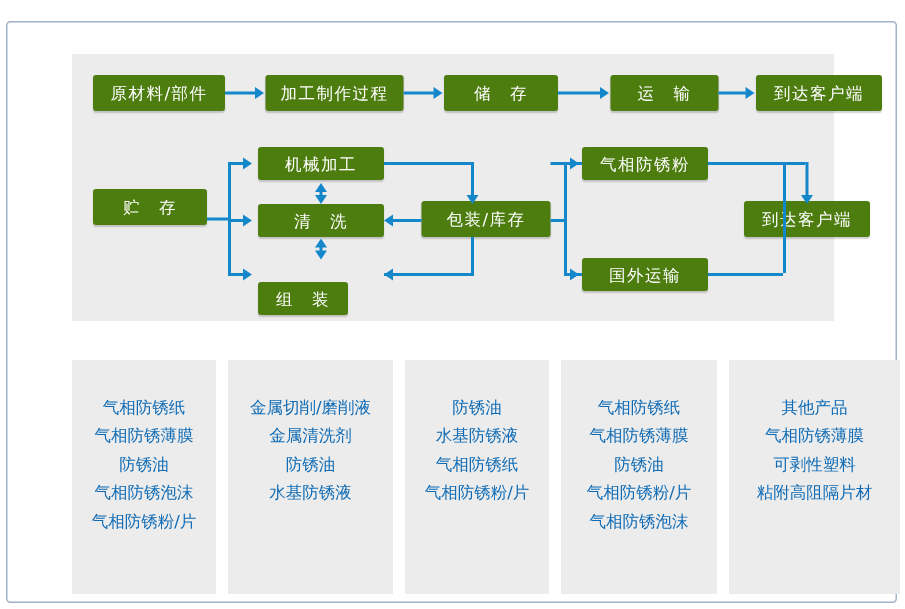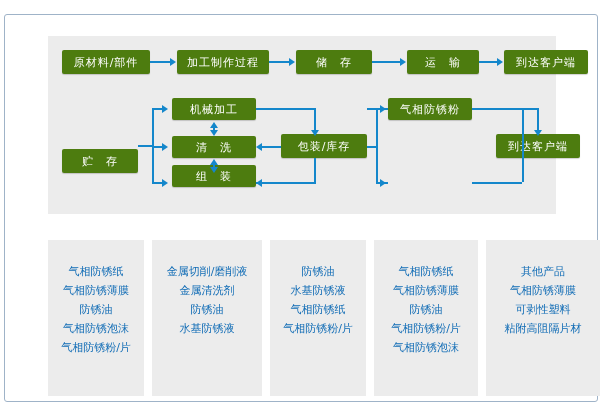--- a/index.html
+++ b/index.html
@@ -118,30 +118,31 @@
 
   <div class="ln h" style="left:479px;top:61px;width:20px;"></div>
   <div class="arrow ar-right" style="left:497px;top:58px;"></div>
 
   <div class="box" style="left:504px;top:50px;width:84px;height:24px;">到达客户端</div>
 
   <div class="box" style="left:172px;top:98px;width:84px;height:22px;">机械加工</div>
 
   <div class="box" style="left:388px;top:98px;width:84px;height:22px;">气相防锈粉</div>
 
-  <div class="box" style="left:62px;top:149px;width:76px;height:24px;">贮　存</div>
+  <div class="box" style="left:62px;top:126px;width:76px;height:24px;">贮　存</div>
 
   <div class="box" style="left:172px;top:136px;width:84px;height:22px;">清　洗</div>
 
   <div class="box" style="left:281px;top:134px;width:86px;height:24px;">包装/库存</div>
 
   <div class="box" style="left:496px;top:134px;width:84px;height:24px;">到达客户端</div>
 
-  <div class="box" style="left:172px;top:165px;width:84px;height:22px;">组　装</div>
-
+  <div class="box" style="left:172px;top:188px;width:60px;height:22px;">组　装</div>
+
+  <div class="box" style="left:388px;top:172px;width:84px;height:22px;">国外运输</div>
 
   <div class="ln v" style="left:152px;top:109px;height:74px;"></div>
   <div class="ln h" style="left:138px;top:145px;width:14px;"></div>
 
   <div class="ln h" style="left:152px;top:108px;width:12px;"></div>
   <div class="arrow ar-right" style="left:162px;top:105px;"></div>
 
   <div class="ln h" style="left:152px;top:146px;width:12px;"></div>
   <div class="arrow ar-right" style="left:162px;top:143px;"></div>
 

